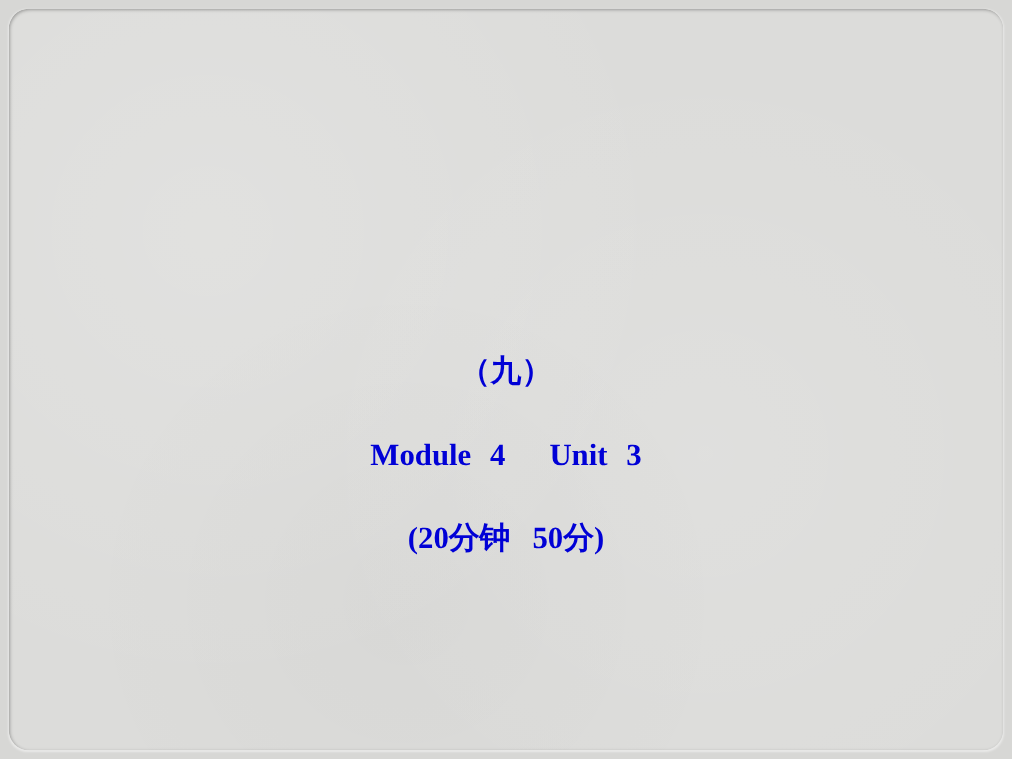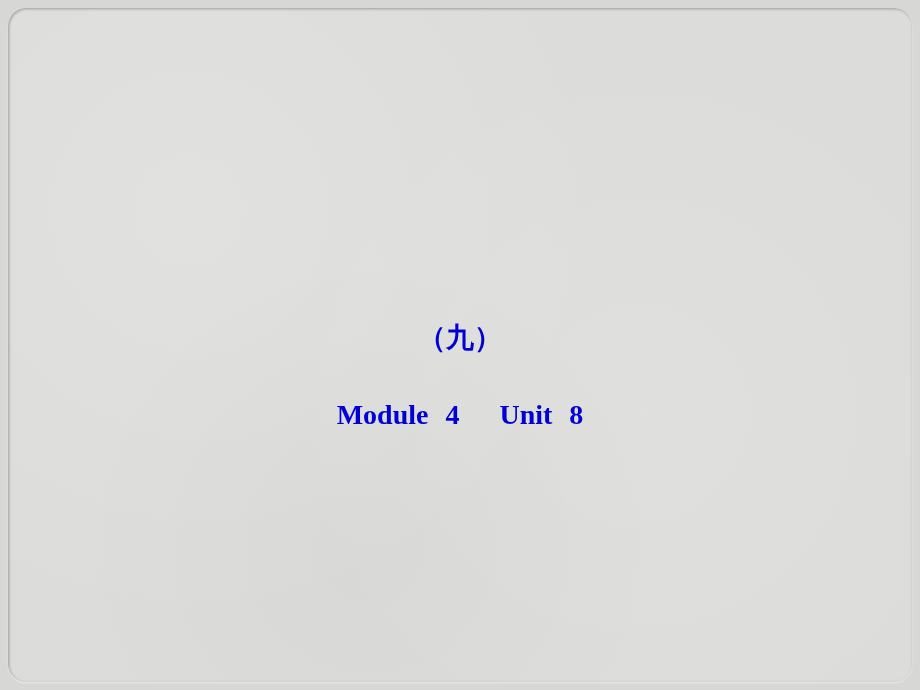--- a/index.html
+++ b/index.html
@@ -63,16 +63,19 @@
       width: 20px;
     }
   </style>
 </head>
 <body>
 
 <div class="slide-container">
   <div class="slide-content">
     <div class="line line1">（九）</div>
     <div class="line line2">
-      <span>Module 4</span><span class="gap"></span><span>Unit 8</span>
+      <span>Module 4</span><span class="gap"></span><span>Unit 3</span>
+    </div>
+    <div class="line line3">
+      <span>(20分钟</span><span class="gap"></span><span>50分)</span>
     </div>
   </div>
 </div>
 
 </body></html>

